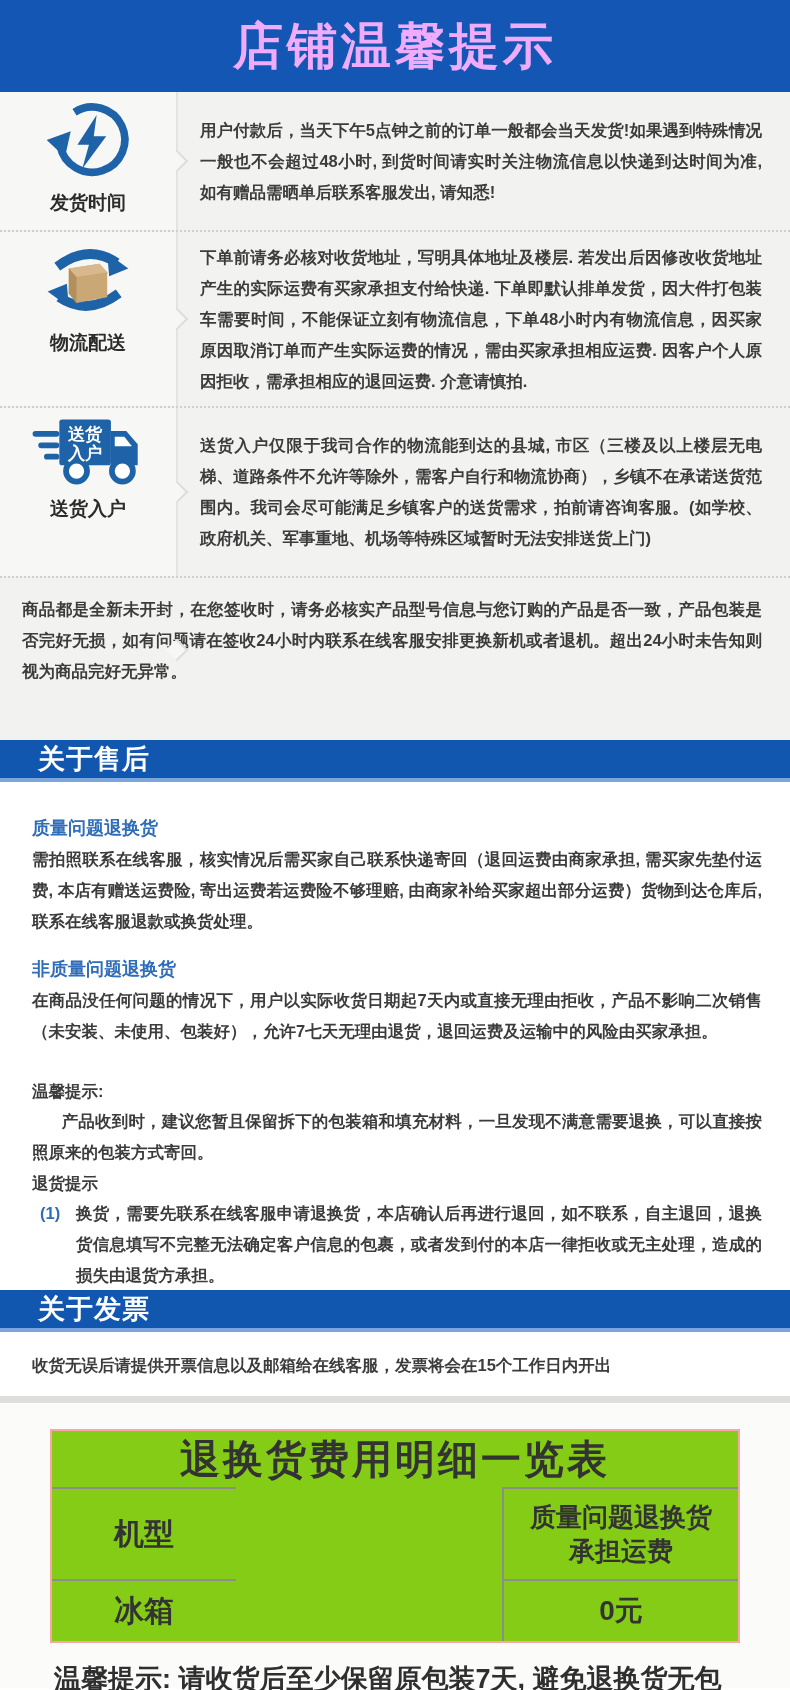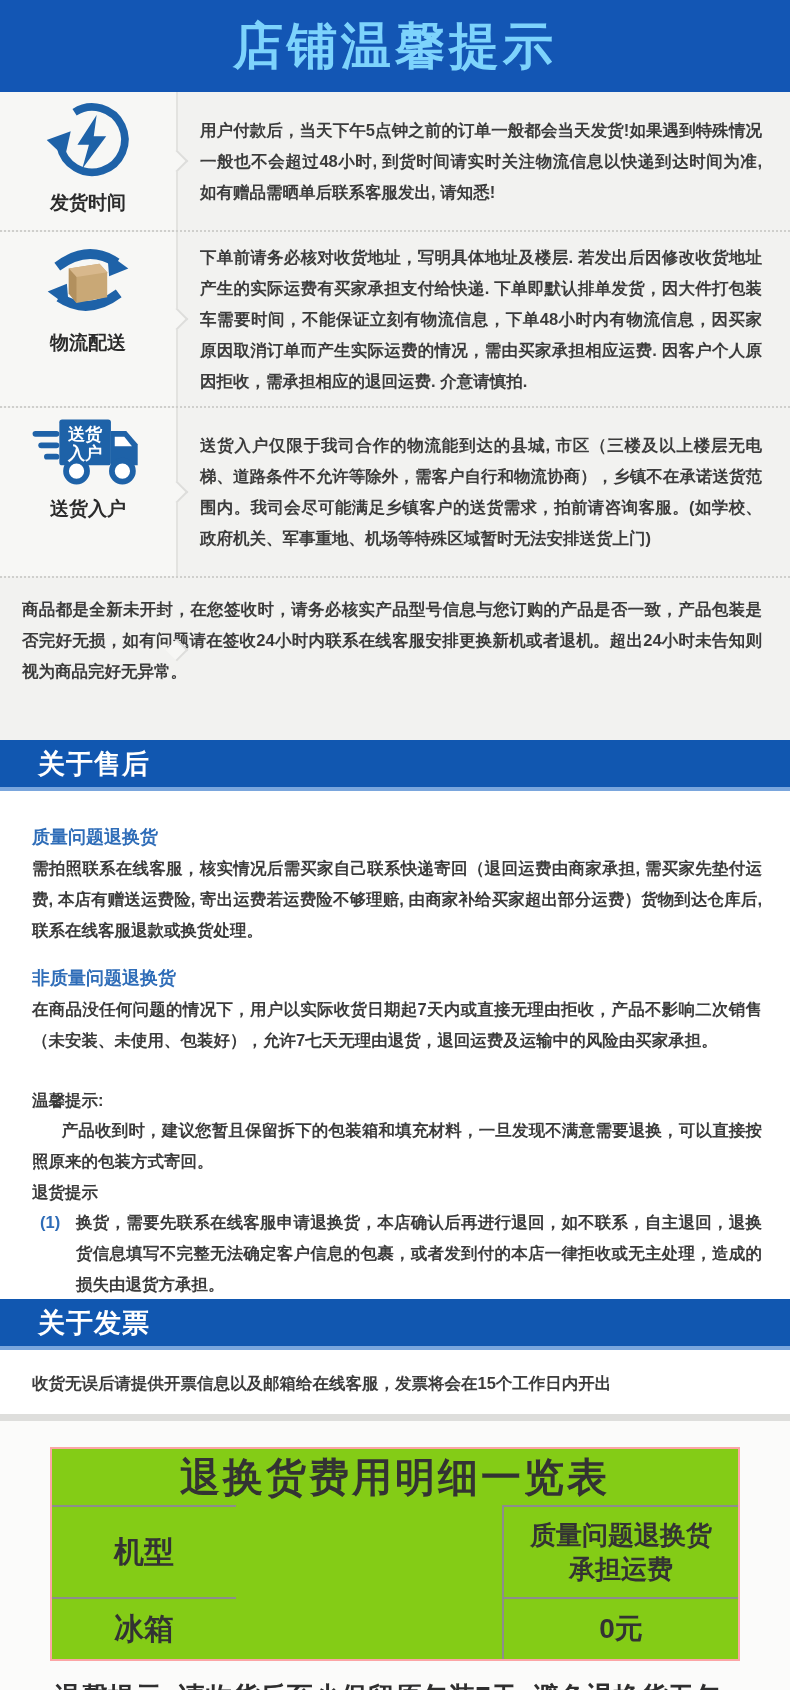--- a/index.html
+++ b/index.html
@@ -9,21 +9,21 @@
     position: relative; width: 790px; height: 1690px;
     margin: 0 auto; background: #ffffff; overflow: hidden;
     color: #3c3c3c;
   }
   
   .main-header {
     height: 92px; background: #1356b4;
     display: flex; align-items: center; justify-content: center;
   }
   .main-header h1 {
-    color: #7dd3fc; font-size: 50px; font-weight: bold; letter-spacing: 4px;
+    color: #f0abfc; font-size: 50px; font-weight: bold; letter-spacing: 4px;
   }
   
   .notice-block { height: 648px; background: #f2f2f0; }
   .notice-row { display: flex; position: relative; align-items: center; }
   .notice-row.dotted { border-bottom: 2px dotted #cfcfcc; }
   .notice-left {
     width: 178px; flex: 0 0 178px; align-self: stretch;
     background: #f7f7f5; border-right: 2px solid #e3e3e0;
     display: flex; flex-direction: column; align-items: center; justify-content: flex-start;
   }
@@ -42,21 +42,21 @@
   }
   .r1 { height: 140px; }
   .r2 { height: 176px; }
   .r3 { height: 170px; }
   .r4 { height: 162px; align-items: flex-start; }
   .r4 .notice-left { justify-content: flex-start; padding-top: 18px; }
   .r4 .notice-text { padding-top: 16px; }
   .r4 .notch { top: 72px; }
   
   .banner {
-    height: 51px; background: #1157b0; border-bottom: 4px solid #7aa6dd;
+    height: 42px; background: #1157b0; border-bottom: 4px solid #7aa6dd;
     display: flex; align-items: center; padding-left: 38px;
   }
   .banner span { color: #ffffff; font-size: 27px; font-weight: bold; letter-spacing: 1px; }
   
   .after-sales { height: 508px; padding: 34px 28px 0 32px; background: #ffffff; overflow: hidden; }
   .blue-h { font-size: 18px; font-weight: bold; color: #2f6db8; margin-bottom: 4px; }
   .blue-h.mt { margin-top: 20px; }
   .body-p { font-size: 16.5px; line-height: 31px; font-weight: 600; color: #3c3c3c; text-align: justify; }
   .sub-h { font-size: 16.5px; font-weight: 600; color: #3c3c3c; margin-top: 29px; line-height: 30px; }
   .sub-h2 { font-size: 16.5px; font-weight: 600; color: #3c3c3c; line-height: 30px; }

